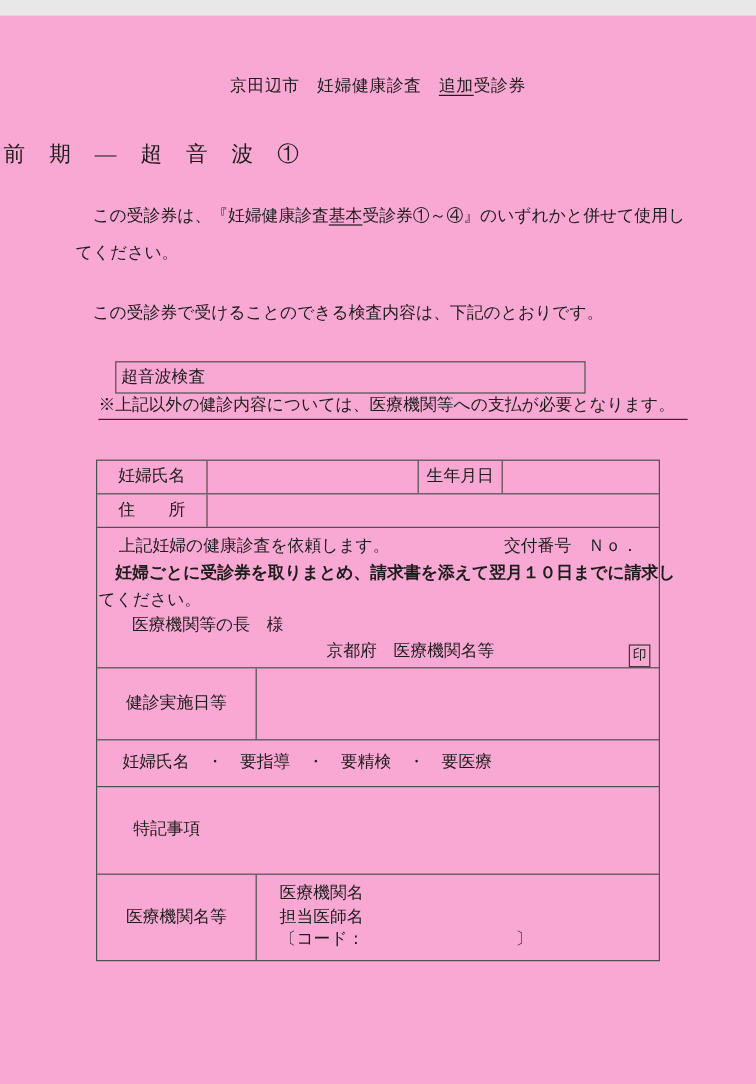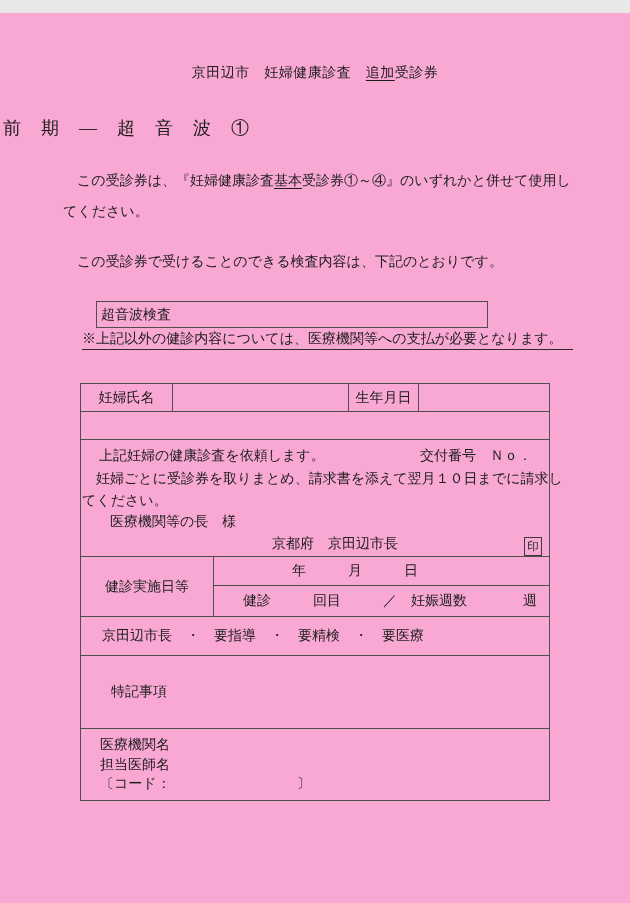--- a/index.html
+++ b/index.html
@@ -50,21 +50,21 @@
   .r1 { height:28px; }
   .r2 { height:28px; }
   .c-w92  { width:92px; }
   .c-w176 { width:176px; }
   .c-w70  { width:70px; }
   .c-rest { flex:1; }
   .r3 { position:relative; height:117px; display:block; }
   .r3 .ln { position:absolute; white-space:pre; }
   .r3-l1 { left:4px;   top:9px;text-align:center; }
   .r3-no { left:339px; top:9px; }
-  .r3-l2 { left:1px;   top:32px; }
+  .r3-l2 { left:1px;   top:32px;font-weight:bold; }
   .r3-l3 { left:1px;   top:54px; }
   .r3-l4 { left:29px;  top:75px; }
   .r3-l5 { left:191px; top:97px; }
   .seal-box {
     position:absolute; right:7px; top:97px; width:16px; height:17px;
     border:1px solid #3a3a3a; box-sizing:content-box;
     display:flex; align-items:center; justify-content:center;
     font-size:11.5px;
   }
   .r4 { height:60px; }
@@ -113,49 +113,47 @@
   <div class="form-table">
 
     <div class="row r1">
       <div class="cell c-w92 b-r cen">妊婦氏名</div>
       <div class="cell c-w176 b-r"></div>
       <div class="cell c-w70 b-r cen">生年月日</div>
       <div class="cell c-rest"></div>
     </div>
 
     <div class="row r2">
+      <div class="cell c-w92 b-r cen">住　　所</div>
       <div class="cell c-rest"></div>
     </div>
 
     <div class="row r3">
       <div class="ln r3-l1">　上記妊婦の健康診査を依頼します。</div>
       <div class="ln r3-no">交付番号　Ｎｏ．</div>
       <div class="ln r3-l2">　妊婦ごとに受診券を取りまとめ、請求書を添えて翌月１０日までに請求し</div>
       <div class="ln r3-l3">てください。</div>
       <div class="ln r3-l4">医療機関等の長　様</div>
-      <div class="ln r3-l5">京都府　京田辺市長</div>
+      <div class="ln r3-l5">京都府　医療機関名等</div>
       <div class="seal-box">印</div>
     </div>
 
     <div class="row r4">
       <div class="cell lab-w b-r cen">健診実施日等</div>
-      <div class="sub-col">
-        <div class="r4-date">年　　　月　　　日</div>
-        <div class="r4-count">健診　　　回目　　　／　妊娠週数　　　　週</div>
-      </div>
     </div>
 
     <div class="row r5">
       <div class="sub-col">
-        <div class="r5-opts">京田辺市長　・　要指導　・　要精検　・　要医療</div>
+        <div class="r5-opts">妊婦氏名　・　要指導　・　要精検　・　要医療</div>
         <div class="r5-rem">特記事項</div>
       </div>
     </div>
 
     <div class="row r6">
+      <div class="cell lab-w b-r cen">医療機関名等</div>
       <div class="r6-content">
         <div>医療機関名</div>
         <div>担当医師名</div>
         <div>〔コード：　　　　　　　　　〕</div>
       </div>
     </div>
 
   </div>
 </div>
 

